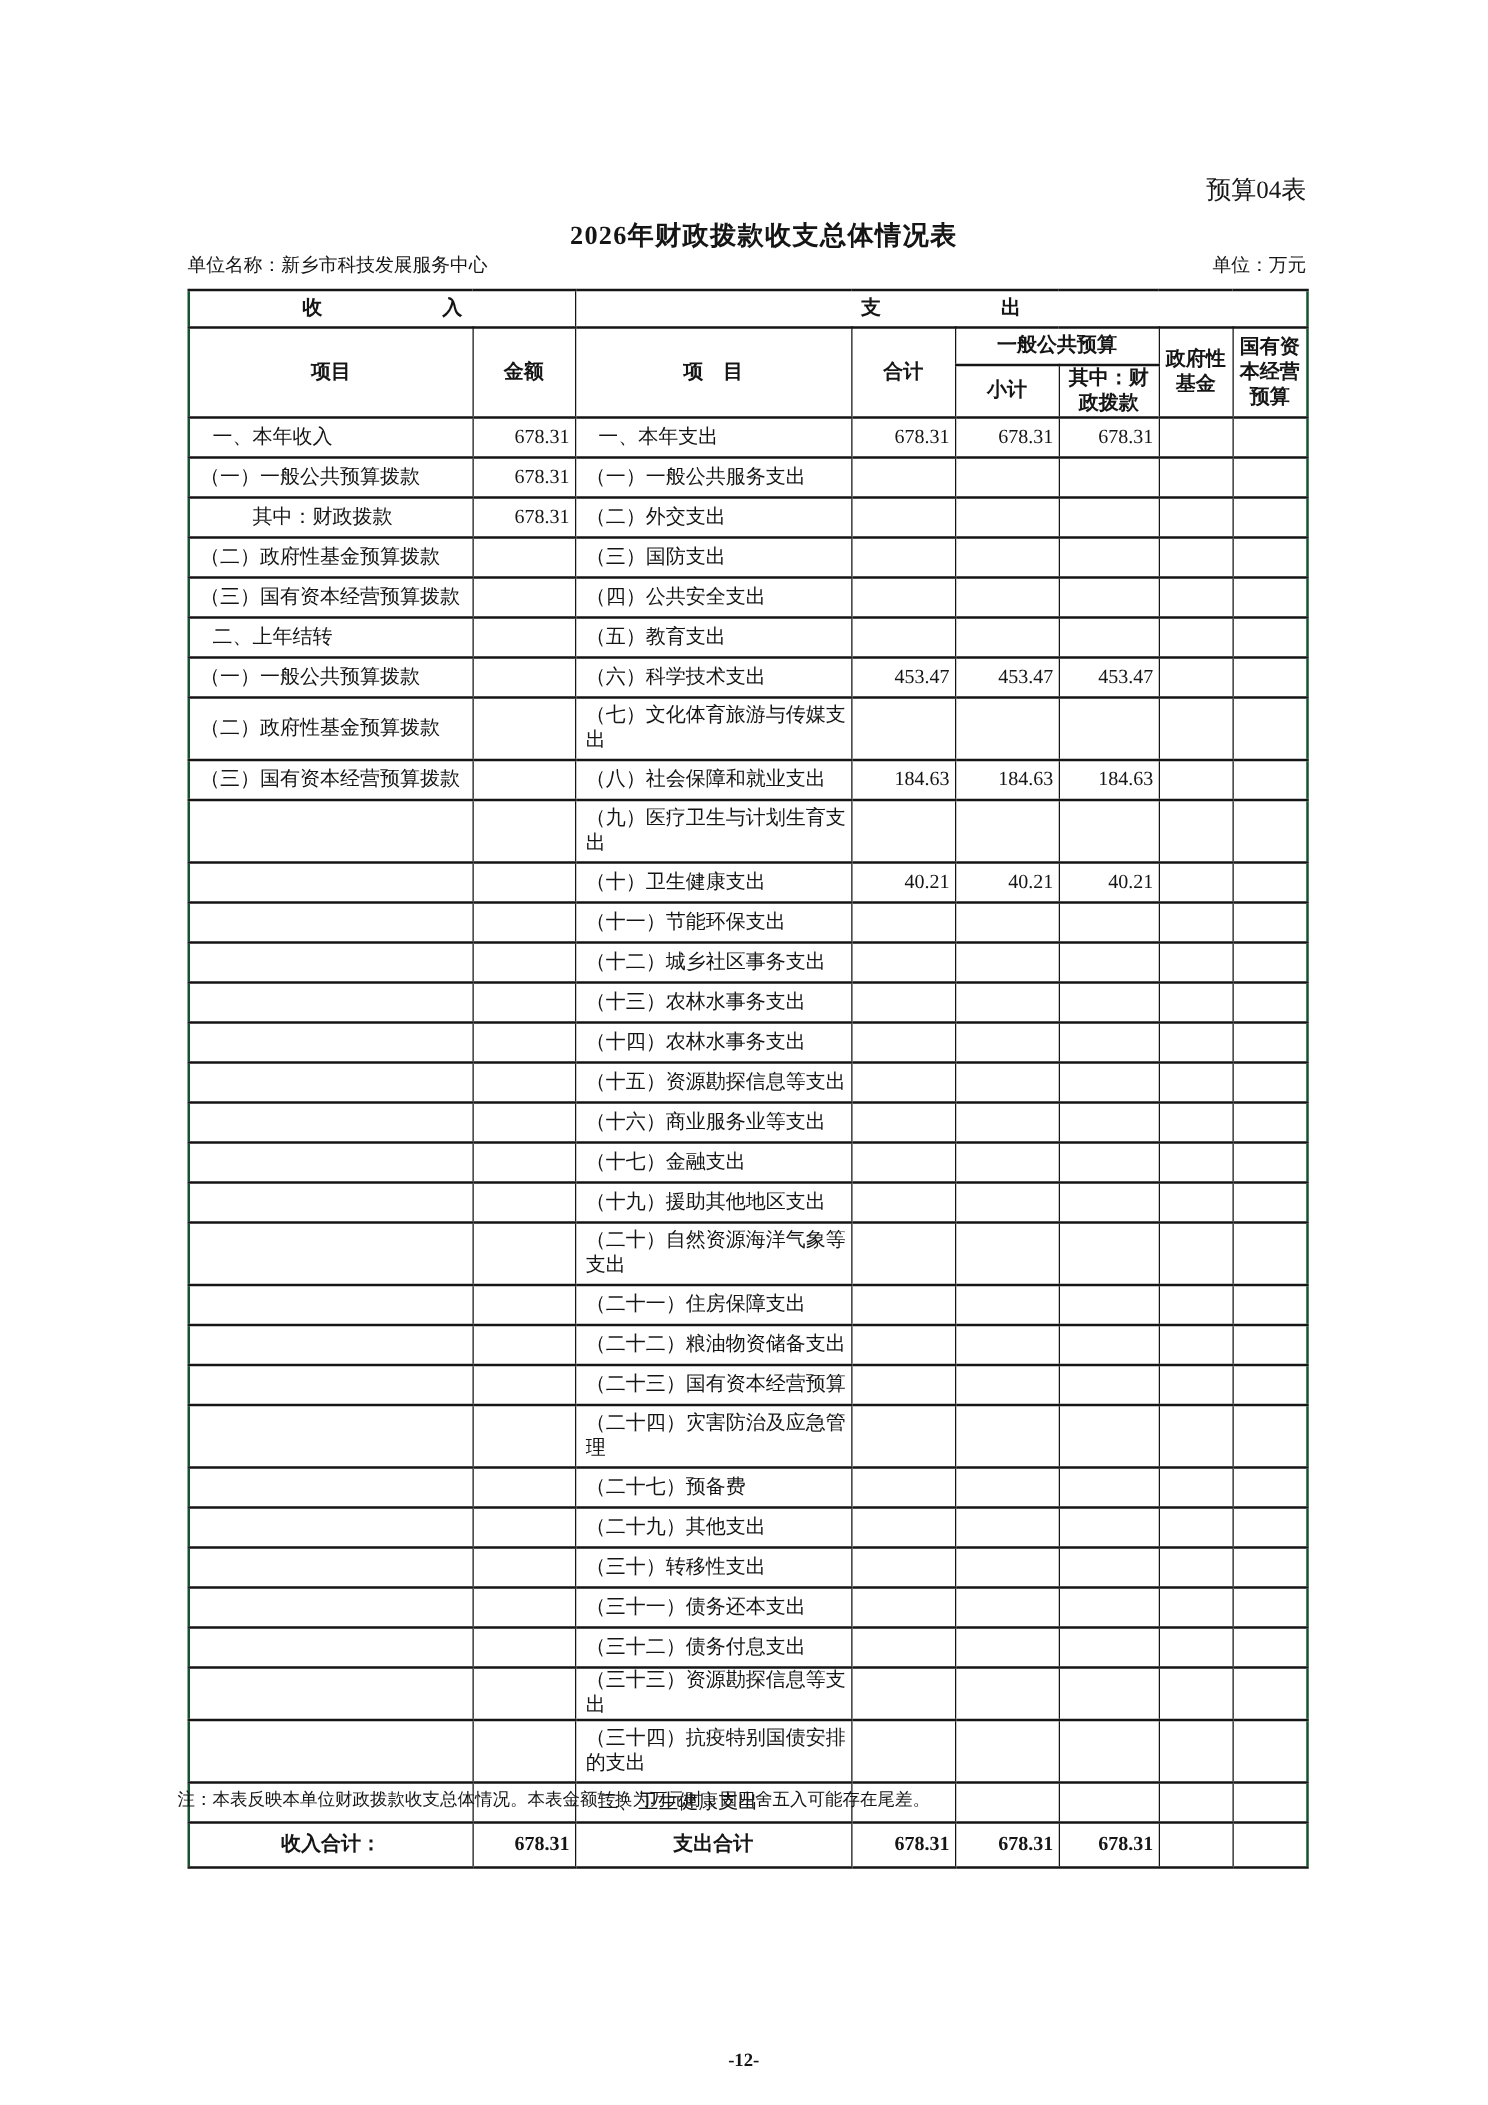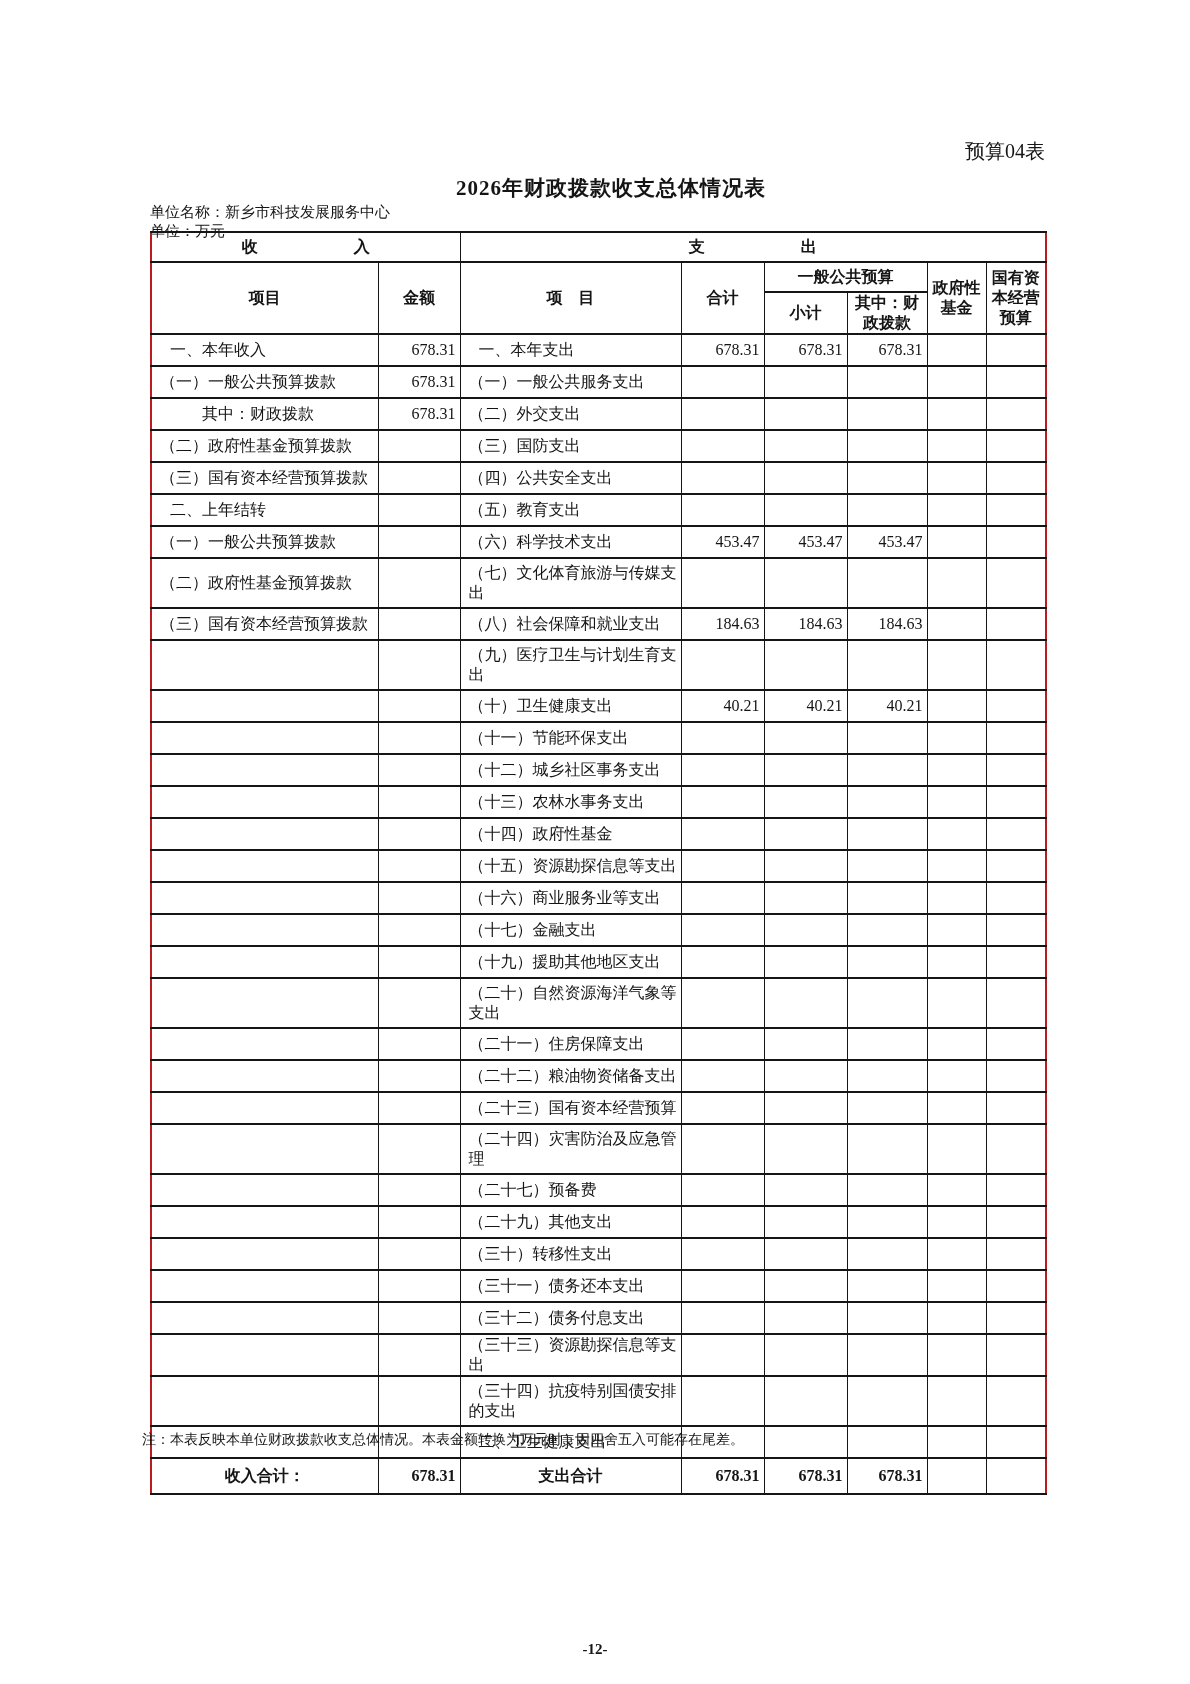--- a/index.html
+++ b/index.html
@@ -5,25 +5,25 @@
   html,body{margin:0;padding:0;}
   body{
     width:1190px;height:1684px;position:relative;background:#ffffff;
     font-family:"Liberation Serif","DejaVu Serif",serif;color:#151515;
     -webkit-font-smoothing:antialiased;
   }
   .corner{position:absolute;top:138px;left:150px;width:895px;text-align:right;font-size:20px;}
   .title{position:absolute;top:158px;left:0;width:1190px;text-align:center;
          font-size:21px;font-weight:bold;letter-spacing:1px;margin:16px;}
   .meta{position:absolute;top:203px;left:150px;width:895px;display:flex;
-        justify-content:space-between;font-size:15px;flex-direction:column;}
+        justify-content:space-between;font-size:15px;}
   table.budget{
     position:absolute;top:231px;left:150px;width:895px;
     border-collapse:collapse;table-layout:fixed;
-    border:2px solid #b91c1c;font-size:16px;
+    border:2px solid #14532d;font-size:16px;
   }
   .budget th,.budget td{
     border:1px solid #151515;border-top-width:2px;border-bottom-width:2px;
     line-height:20px;vertical-align:middle;padding:0;overflow:hidden;
   }
   .budget thead th{font-weight:bold;text-align:center;font-size:16px;}
   .budget thead tr.h1 th{height:28px;}
   .budget thead tr.h2 th{height:28px;}
   .budget thead tr.h3 th{height:40px;}
   .budget tbody td{height:30px;}
@@ -220,21 +220,21 @@
           <td class="item ind1">（十三）农林水事务支出</td>
           <td class="num"></td>
           <td class="num"></td>
           <td class="num"></td>
           <td class="num"></td>
           <td class="num"></td>
         </tr>
         <tr>
           <td class="item ind0"></td>
           <td class="num"></td>
-          <td class="item ind1">（十四）政府性基金</td>
+          <td class="item ind1">（十四）农林水事务支出</td>
           <td class="num"></td>
           <td class="num"></td>
           <td class="num"></td>
           <td class="num"></td>
           <td class="num"></td>
         </tr>
         <tr>
           <td class="item ind0"></td>
           <td class="num"></td>
           <td class="item ind1">（十五）资源勘探信息等支出</td>

